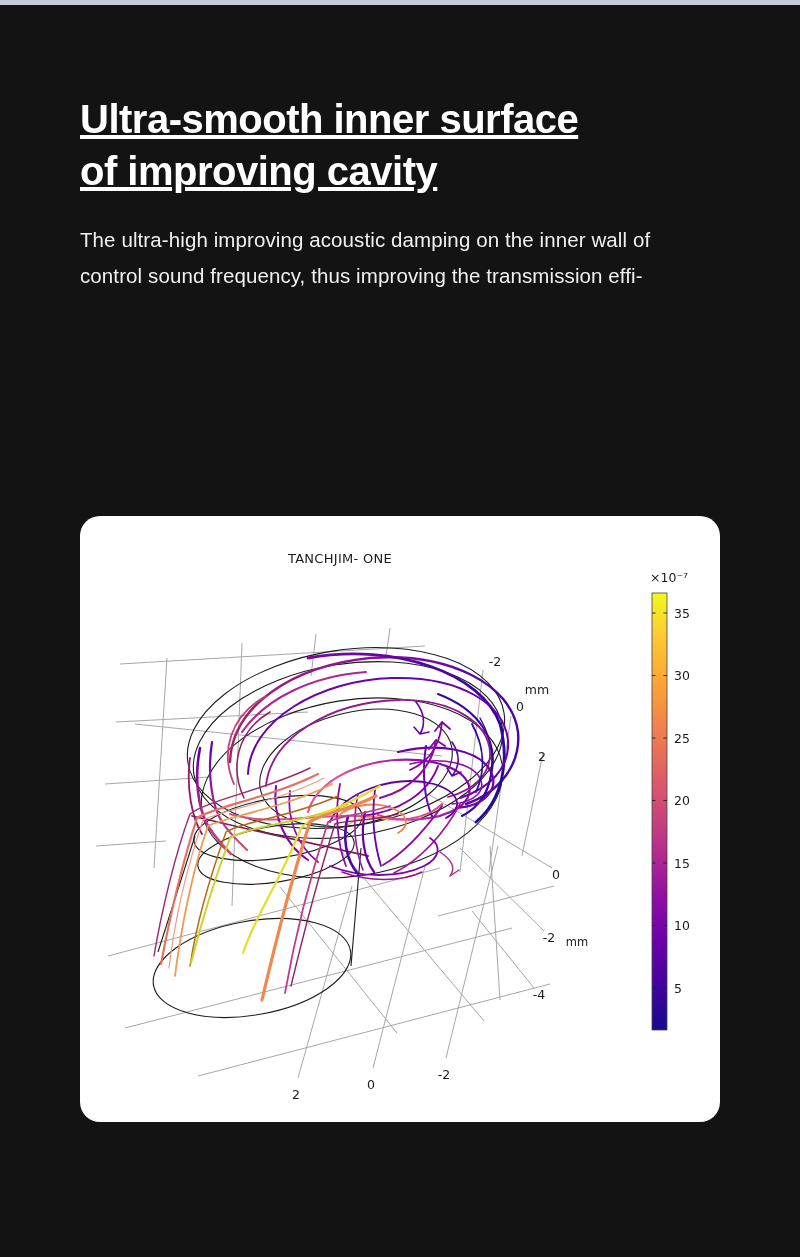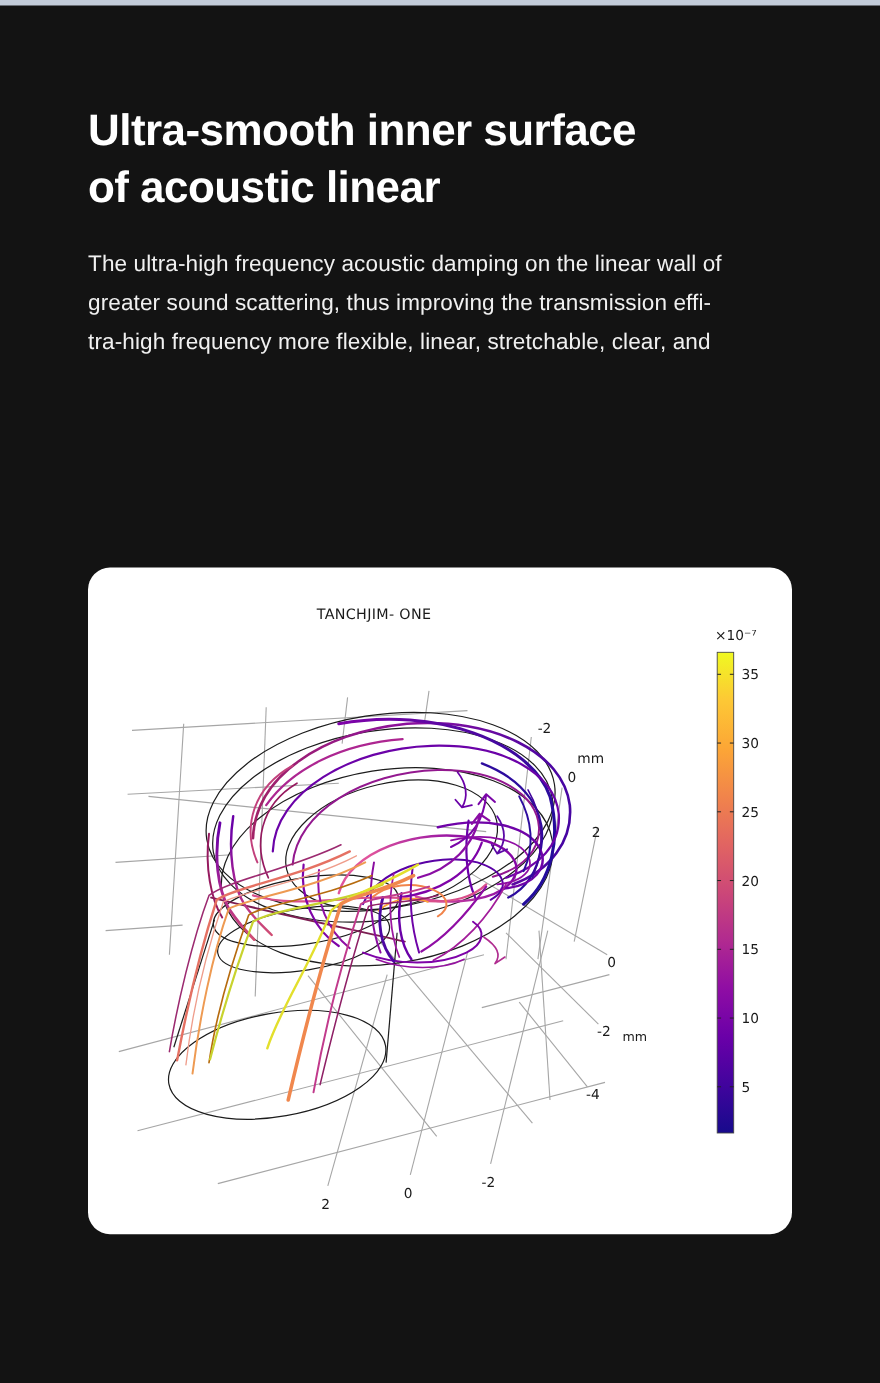--- a/index.html
+++ b/index.html
@@ -13,20 +13,21 @@
   }
   .top-strip {
     position:absolute; top:0; left:0; width:800px; height:5px;
     background:#c3ccd9;
   }
   .headline {
     position:absolute; left:80px; top:93px;
     color:#ffffff;
     font-size:40px; line-height:52px; font-weight:600;
     letter-spacing:-0.5px;
+    text-decoration:underline;
   }
   .body-text {
     position:absolute; left:80px; top:222px;
     color:#f0f0f0;
     font-size:20.5px; line-height:35.5px; font-weight:400;
     letter-spacing:0.1px;
   }
   .card {
     position:absolute; left:80px; top:516px;
     width:640px; height:606px;
@@ -45,26 +46,25 @@
   .plot-label-sm {
     font:11.5px "DejaVu Sans", sans-serif;
     fill:#1a1a1a;
   }
 </style>
 </head>
 <body>
 
 <div class="top-strip"></div>
 
-<h1 class="headline"><span>Ultra-smooth inner surface</span><br><span>of acoustic linear</span></h1>
+<h1 class="headline"><span>Ultra-smooth inner surface</span><br><span>of improving cavity</span></h1>
 
 <div class="body-text">
-  <div>The ultra-high frequency acoustic damping on the linear wall of</div>
-  <div>greater sound scattering, thus improving the transmission effi-</div>
-  <div>tra-high frequency more flexible, linear, stretchable, clear, and</div>
+  <div>The ultra-high improving acoustic damping on the inner wall of</div>
+  <div>control sound frequency, thus improving the transmission effi-</div>
 </div>
 
 <div class="card">
 <svg width="640" height="606" viewBox="0 0 640 606">
   <defs>
     <linearGradient id="cbar" x1="0" y1="0" x2="0" y2="1">
       <stop offset="0%" stop-color="#f0f921"></stop>
       <stop offset="10%" stop-color="#fdc835"></stop>
       <stop offset="20%" stop-color="#fca636"></stop>
       <stop offset="30%" stop-color="#f1844b"></stop>

